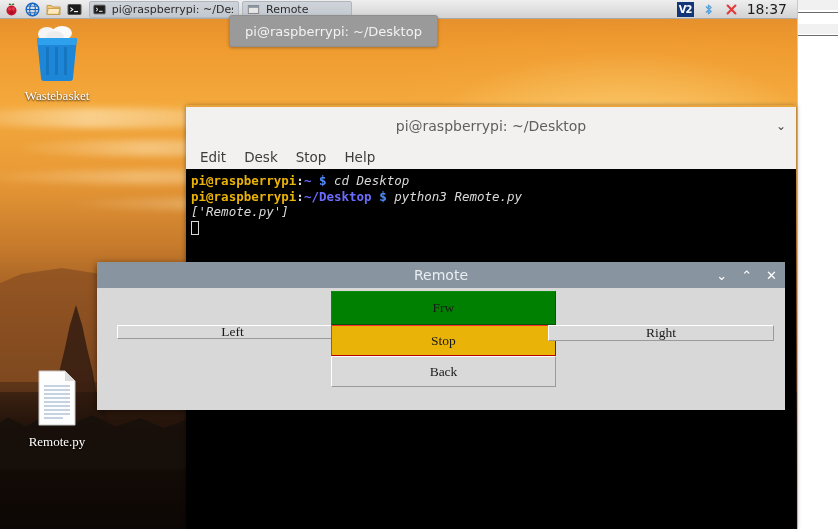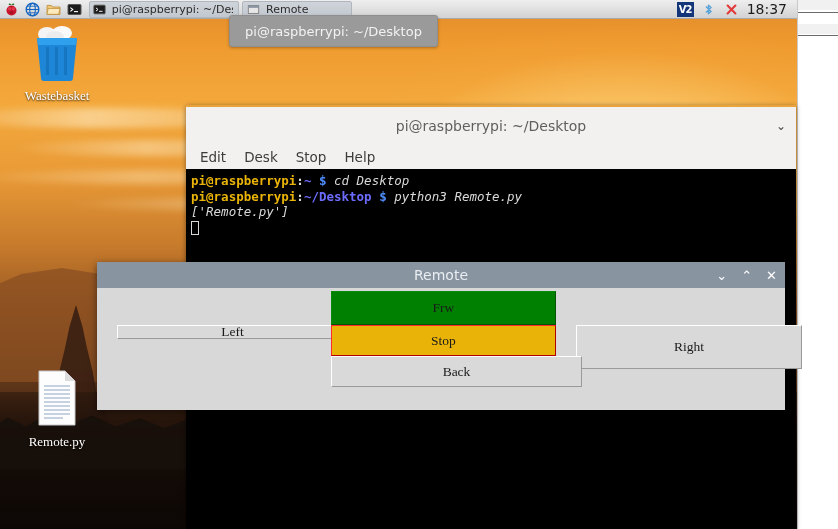--- a/index.html
+++ b/index.html
@@ -311,22 +311,22 @@
     border-bottom-color: #9a9a9a;
     cursor: pointer;
     font-family: Liberation Serif, serif;
   }
   .rbtn.green { background: #008000; border-color: #0a8a0a #055405 #055405 #0a8a0a; }
   .rbtn.red   { background: #eab308; border-color: #ff2a2a #b40000 #b40000 #ff2a2a; }
 
   #btn-frw   { left: 231px; top: 0px;  width: 225px; height: 34px; }
   #btn-left  { left: 17px;   top: 34px; width: 231px; height: 14px; }
   #btn-stop  { left: 231px; top: 34px; width: 225px; height: 31px; }
-  #btn-right { left: 476px; top: 34px; width: 226px; height: 44px; }
-  #btn-back  { left: 231px; top: 65px; width: 251px; height: 31px; }
+  #btn-right { left: 448px; top: 34px; width: 226px; height: 16px; }
+  #btn-back  { left: 231px; top: 65px; width: 225px; height: 31px; }
 </style>
 </head>
 <body>
 
 <div id="screen">
 
   <div class="bg-window">
     <div class="bgband" style="top:0px;height:10px;"></div>
     <div class="bgline" style="top:12px;"></div>
     <div class="bgband" style="top:24px;height:10px;"></div>

